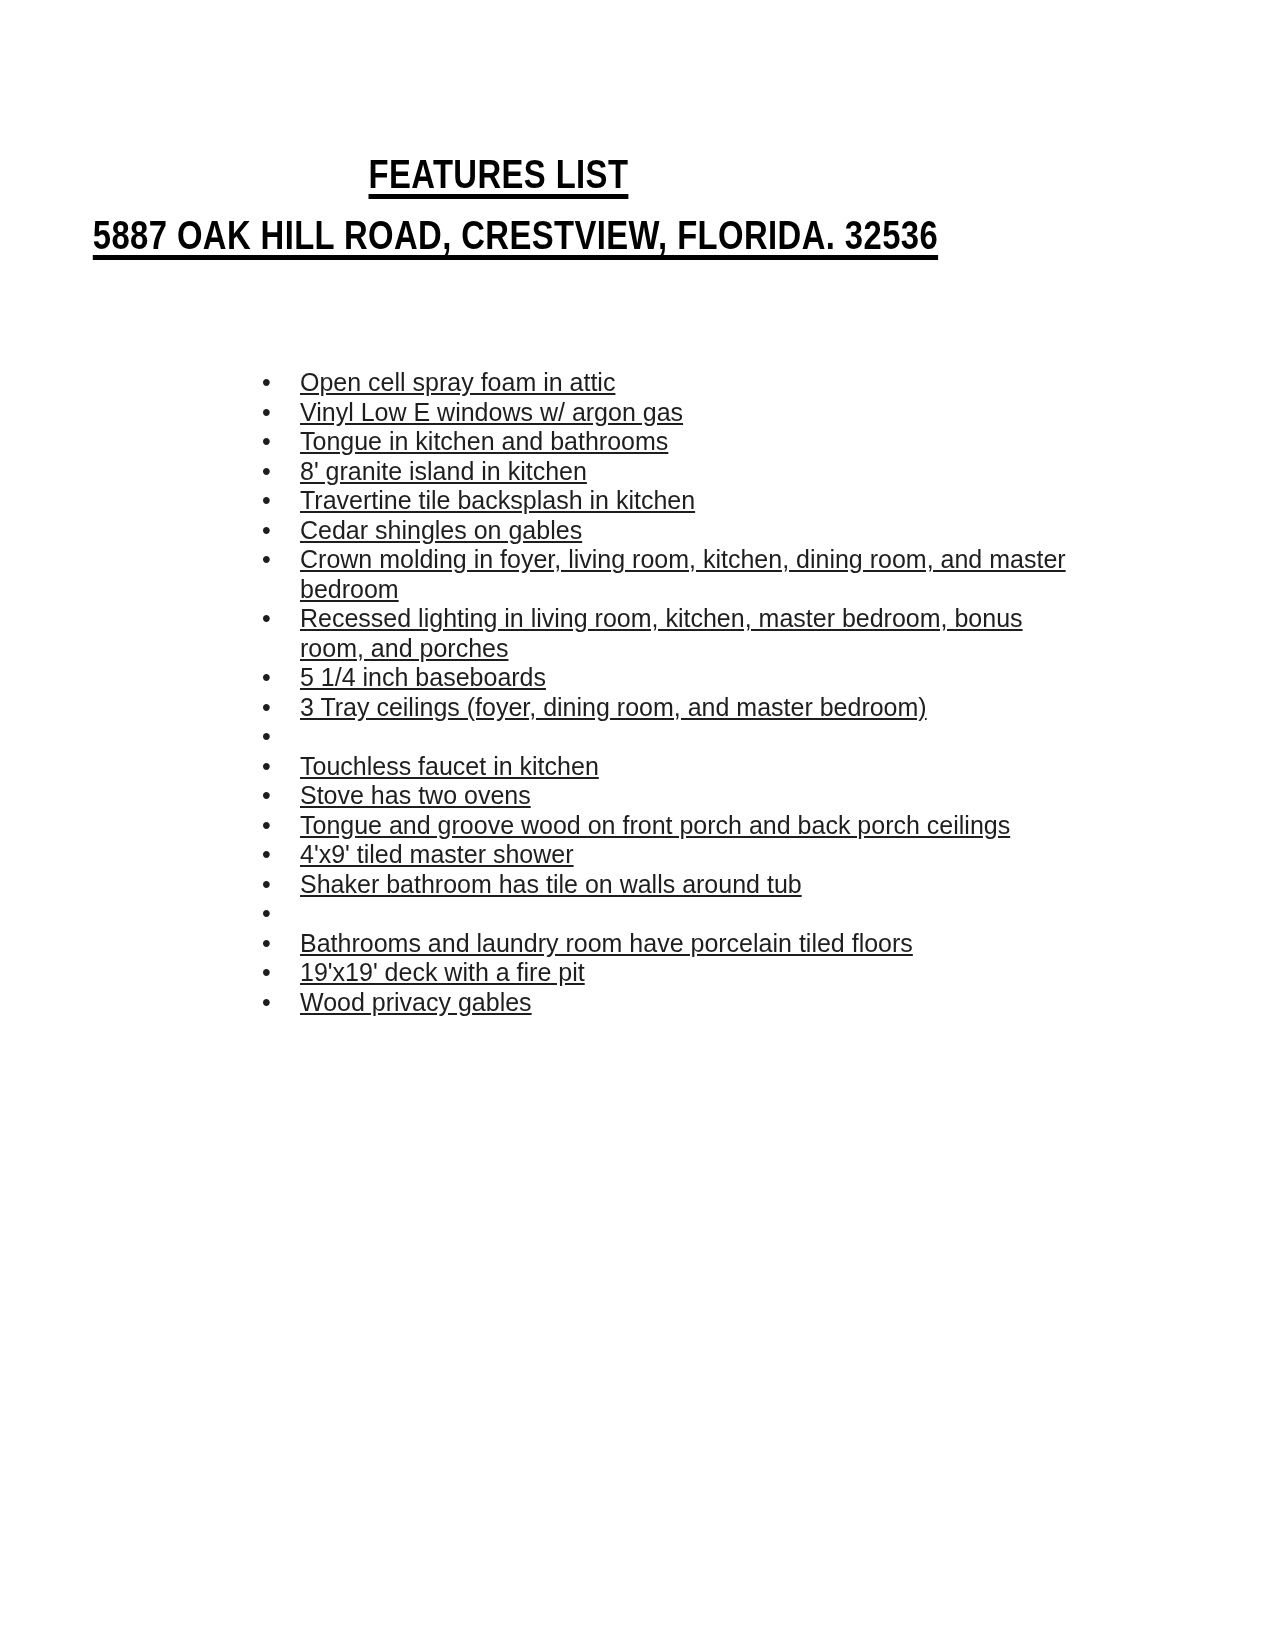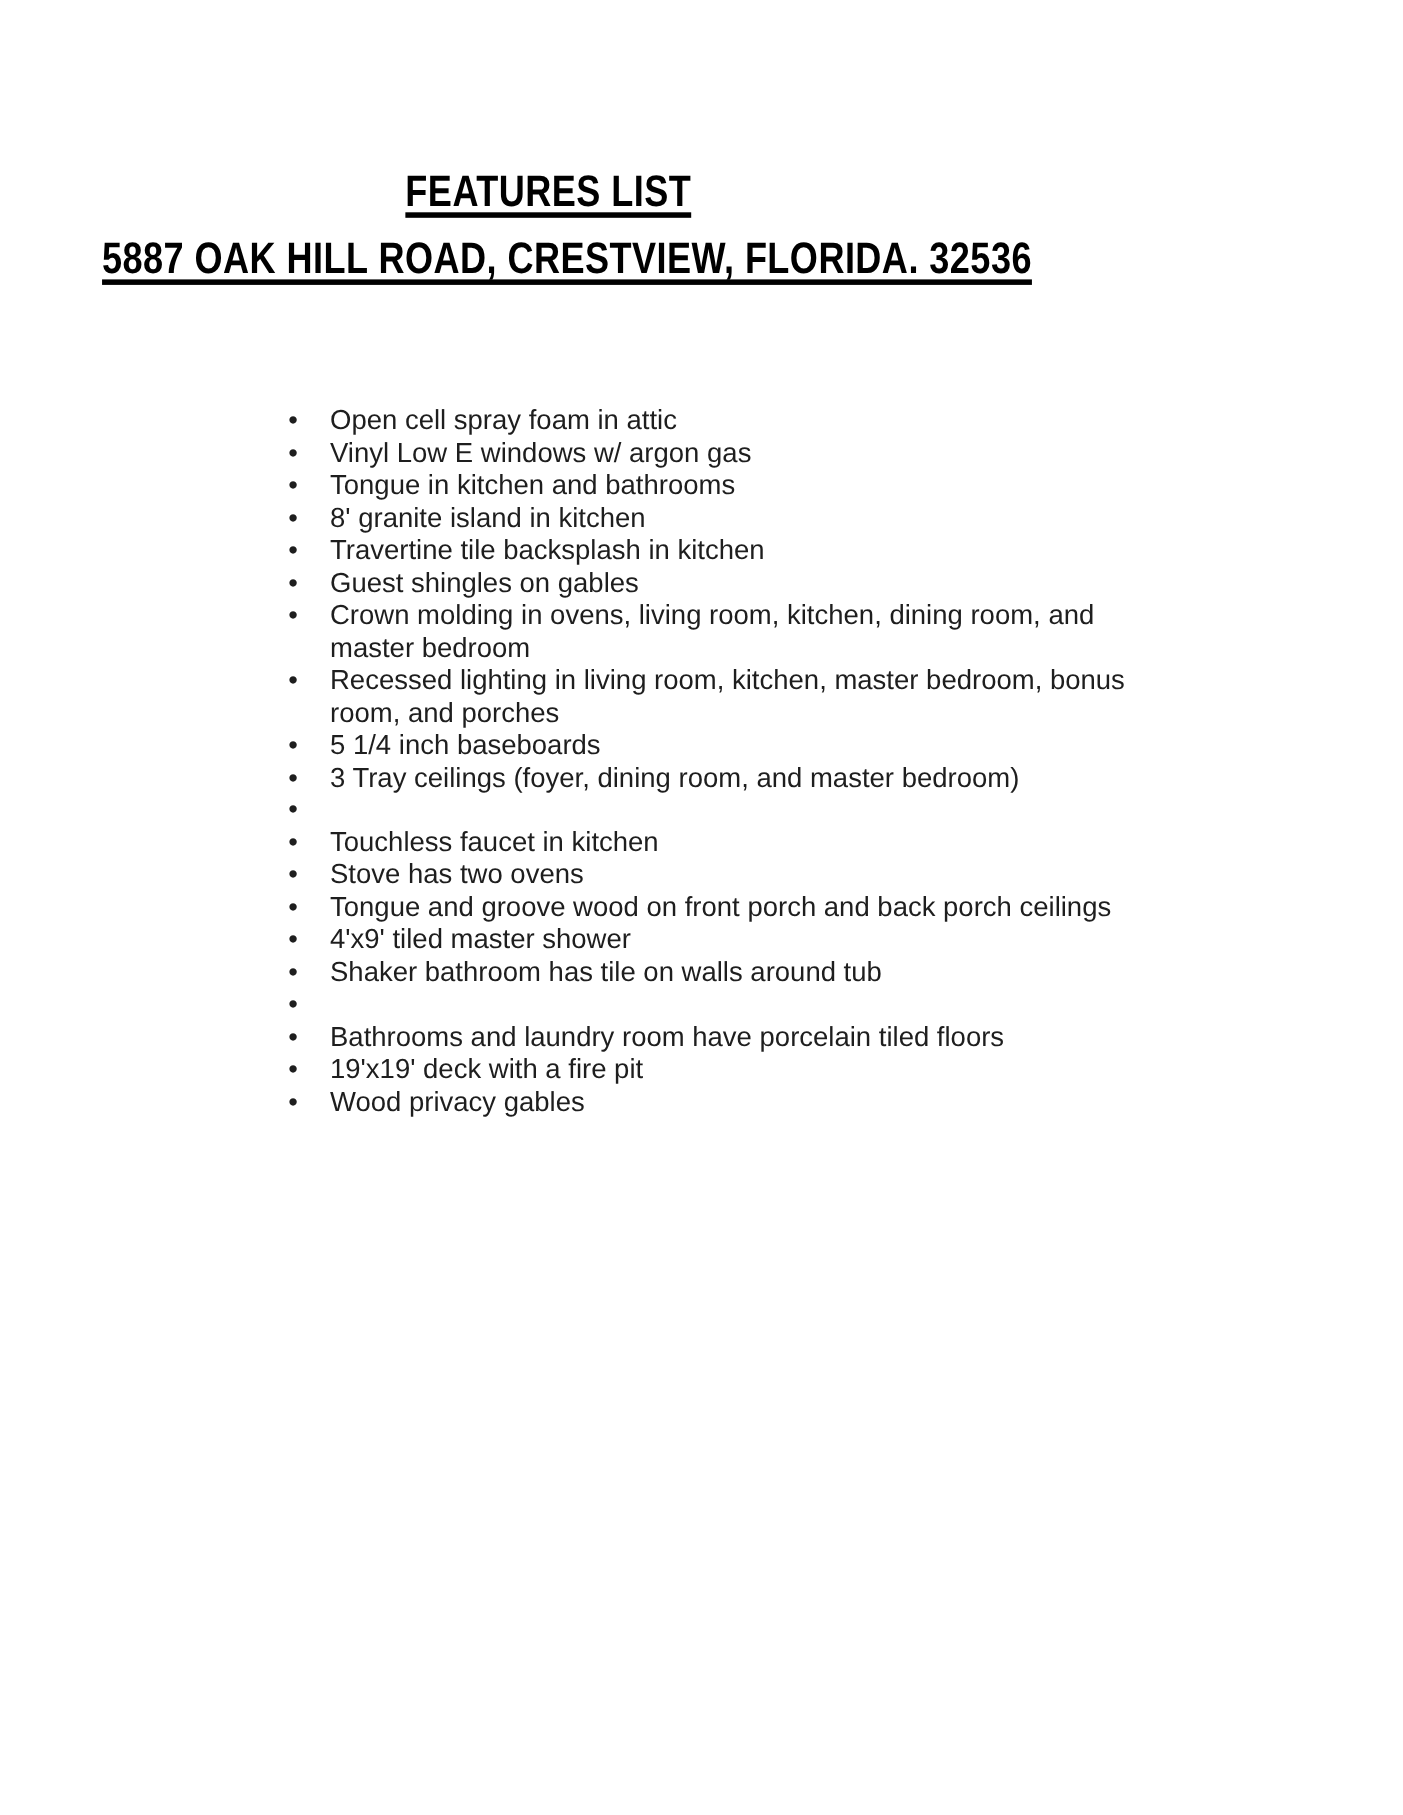--- a/index.html
+++ b/index.html
@@ -49,20 +49,21 @@
   .features li {
     display: flex;
     align-items: flex-start;
   }
   .bullet {
     flex: 0 0 38px;
     text-align: left;
   }
   .feature-text {
     max-width: 795px;   
+    text-decoration: underline;
   }
 </style>
 </head>
 <body>
 
 <div class="page">
 
   <div class="doc-title">
     <div class="title-line">
       <span class="title-text">FEATURES LIST</span>
@@ -88,25 +89,25 @@
     <li>
         <span class="bullet">•</span>
         <span class="feature-text">8' granite island in kitchen</span>
       </li>
     <li>
         <span class="bullet">•</span>
         <span class="feature-text">Travertine tile backsplash in kitchen</span>
       </li>
     <li>
         <span class="bullet">•</span>
-        <span class="feature-text">Guest shingles on gables</span>
+        <span class="feature-text">Cedar shingles on gables</span>
       </li>
     <li>
         <span class="bullet">•</span>
-        <span class="feature-text">Crown molding in ovens, living room, kitchen, dining room, and master bedroom</span>
+        <span class="feature-text">Crown molding in foyer, living room, kitchen, dining room, and master bedroom</span>
       </li>
     <li>
         <span class="bullet">•</span>
         <span class="feature-text">Recessed lighting in living room, kitchen, master bedroom, bonus room, and porches</span>
       </li>
     <li>
         <span class="bullet">•</span>
         <span class="feature-text">5 1/4 inch baseboards</span>
       </li>
     <li>

